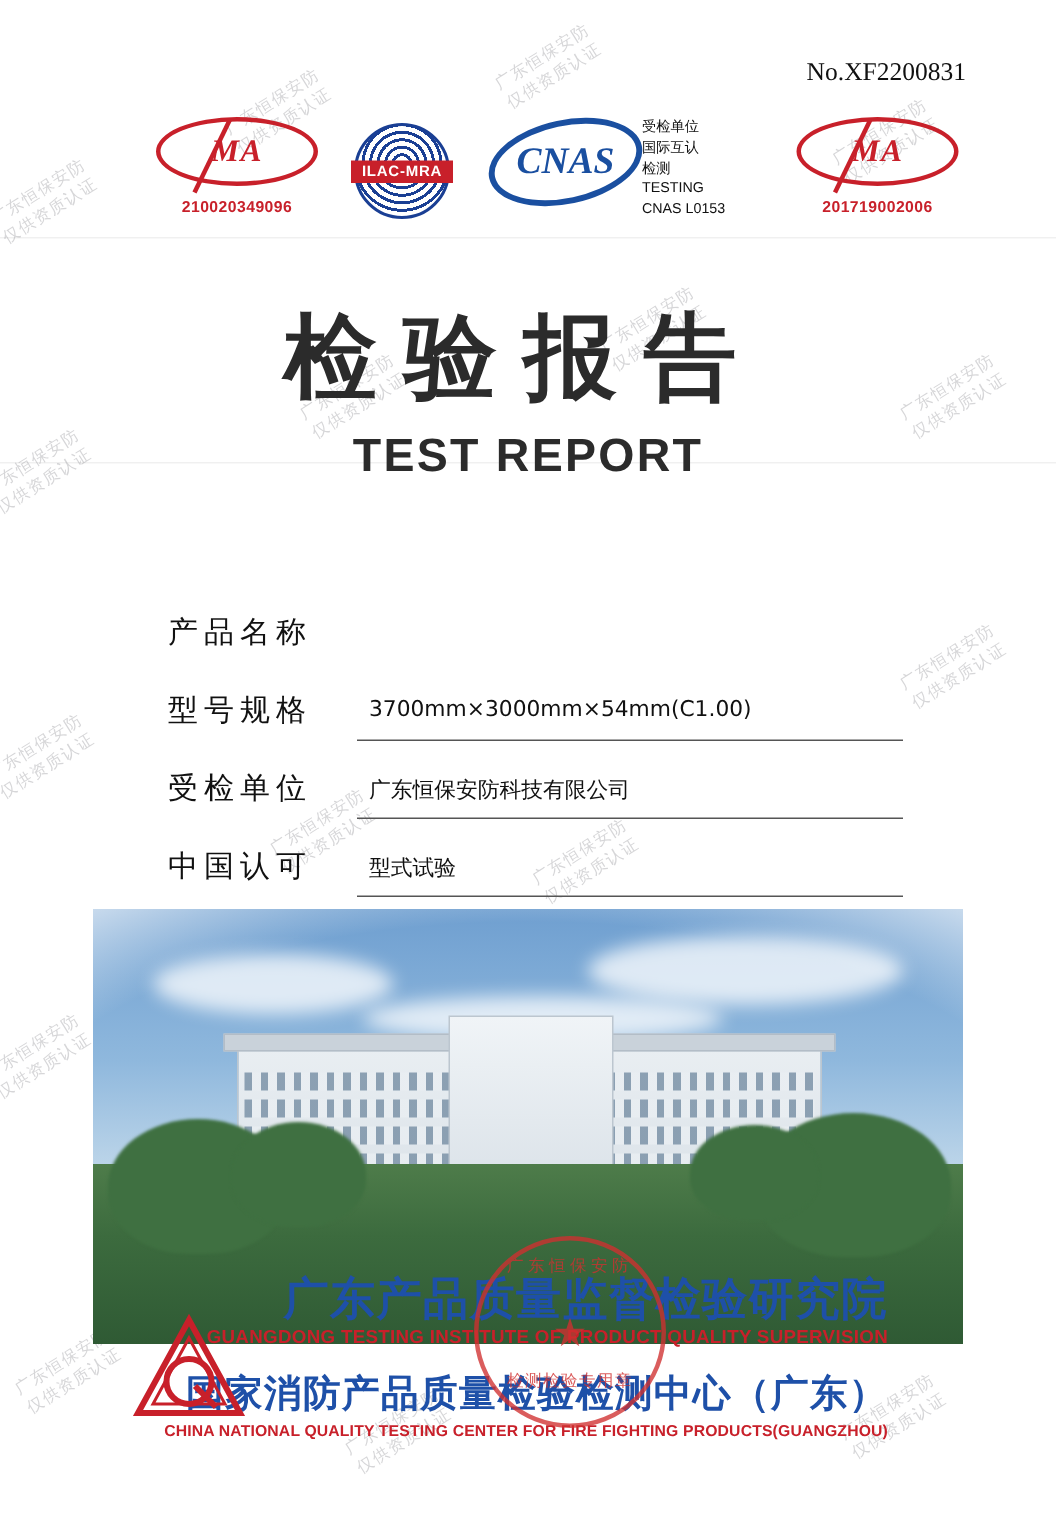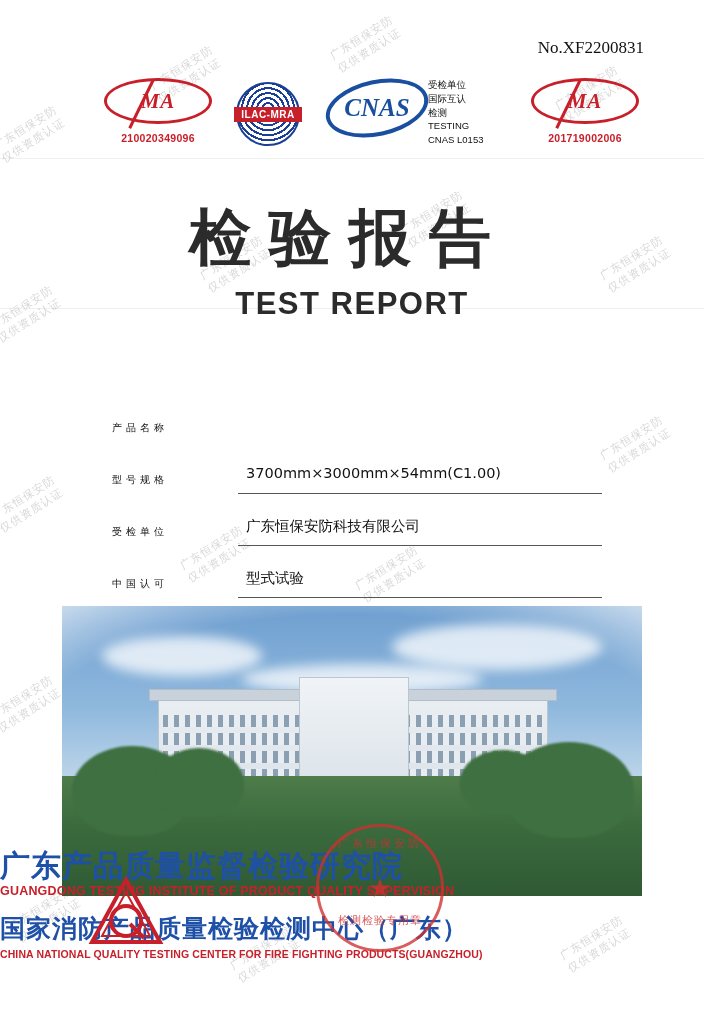--- a/index.html
+++ b/index.html
@@ -202,21 +202,21 @@
     z-index: 20;
   }
   .field-row {
     display: flex;
     align-items: flex-end;
     height: 52px;
   }
   .field-label {
     width: 126px;
     font-family: "DejaVu Sans", sans-serif;
-    font-size: 10px;
+    font-size: 20px;
     color: #111;
     letter-spacing: 4px;
     padding-bottom: 7px;
     white-space: nowrap;
   }
   .field-value {
     flex: 1;
     border-bottom: 1px solid #555;
     font-family: "DejaVu Sans", sans-serif;
     font-size: 14.5px;
@@ -319,22 +319,23 @@
     height: 30px;
     background: linear-gradient(180deg, #cfd6d2 0%, #b9c2bd 100%);
     opacity: 0.8;
     filter: blur(1px);
   }
 
   
   .institute {
     position: absolute;
     left: 0; width: 580px;
-    text-align: left;
+    text-align: right;
     z-index: 22;
+    padding-left: 12px;
   }
   .inst-cn1 {
     top: 846px;
     font-family: "DejaVu Serif", serif;
     font-weight: bold;
     font-size: 30px;
     letter-spacing: 1px;
     color: #1e50a8;
   }
   .inst-en1 {

